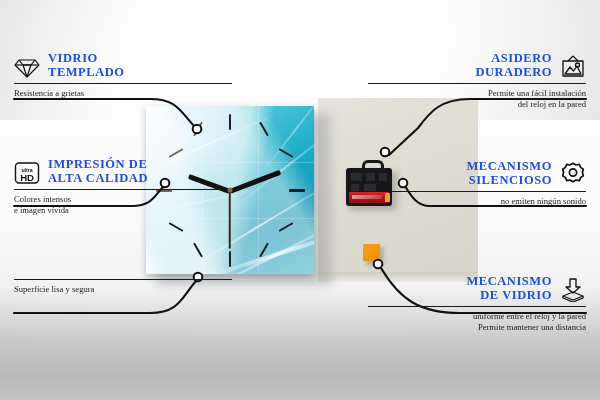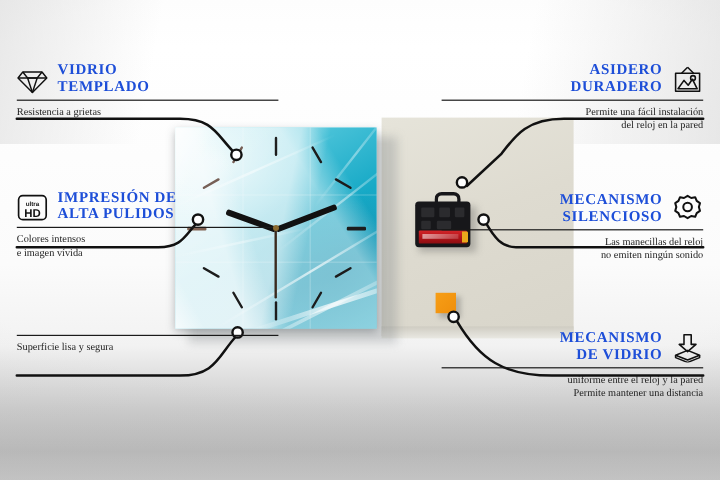--- a/index.html
+++ b/index.html
@@ -209,21 +209,21 @@
     <div class="head">
       <span class="ico">
         <svg width="26" height="24" viewBox="0 0 26 24">
           <rect x="1.5" y="2" width="23" height="20" rx="3.5" fill="none" stroke="#111" stroke-width="1.4"></rect>
           <text x="13" y="10.5" font-family="Liberation Sans, sans-serif" font-size="5.2" font-weight="bold" fill="#111" text-anchor="middle">ultra</text>
           <text x="13" y="19.5" font-family="Liberation Sans, sans-serif" font-size="9.5" font-weight="bold" fill="#111" text-anchor="middle">HD</text>
         </svg>
       </span>
       <span class="titles">
         <span class="t-line">IMPRESIÓN DE</span>
-        <span class="t-line">ALTA PULIDOS</span>
+        <span class="t-line">ALTA CALIDAD</span>
       </span>
     </div>
     <div class="rule"></div>
     <div class="desc">
       <div>Colores intensos</div>
       <div>e imagen vívida</div>
     </div>
   </div>
 
   <div class="feat f-bordes">
@@ -268,21 +268,20 @@
           </g>
         </svg>
       </span>
       <span class="titles">
         <span class="t-line">MECANISMO</span>
         <span class="t-line">SILENCIOSO</span>
       </span>
     </div>
     <div class="rule"></div>
     <div class="desc">
-      <div>Las manecillas del reloj</div>
       <div>no emiten ningún sonido</div>
     </div>
   </div>
 
   <div class="feat right f-espaciador">
     <div class="head">
       <span class="ico">
         <svg width="26" height="24" viewBox="0 0 26 24">
           <g fill="none" stroke="#111" stroke-width="1.3" stroke-linejoin="round">
             <path d="M10 1 H16 V9 H20 L13 15 L6 9 H10 Z"></path>

